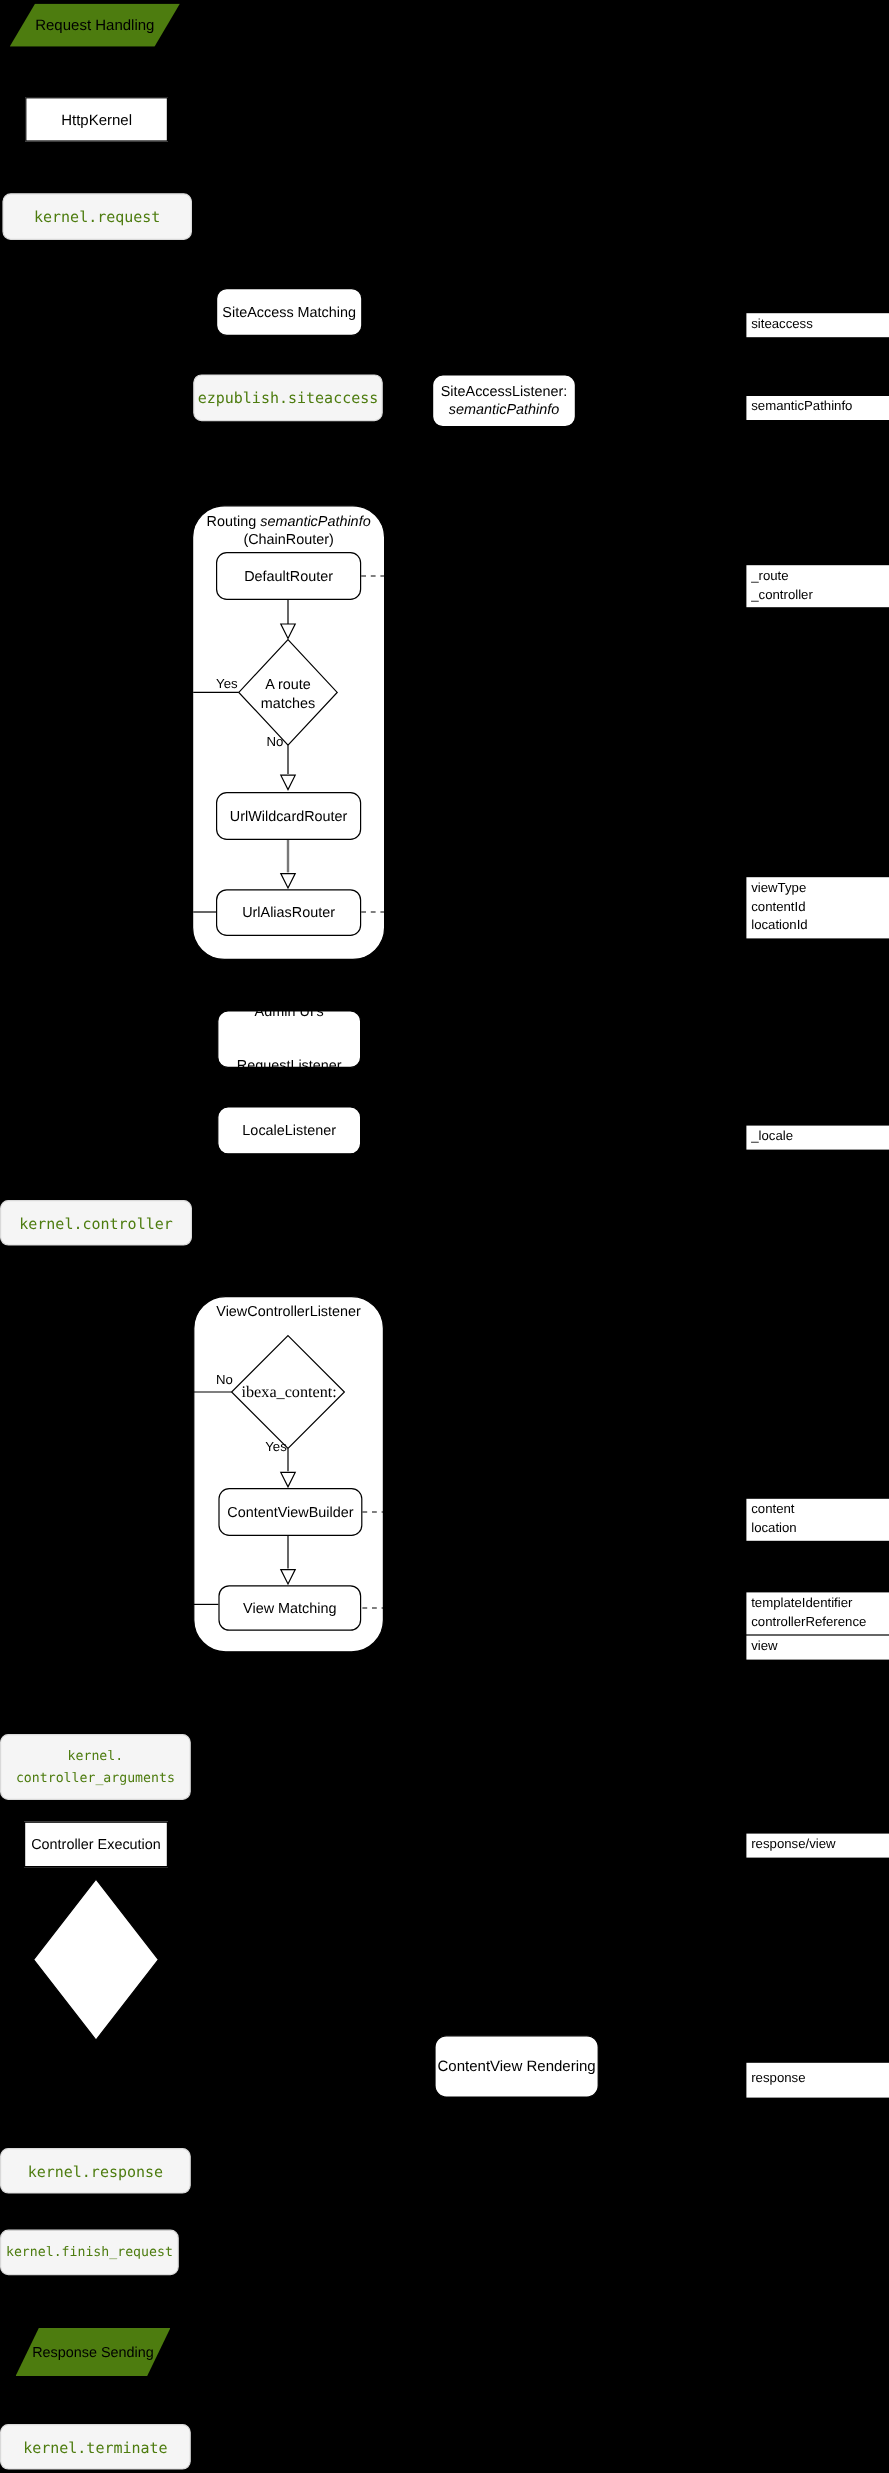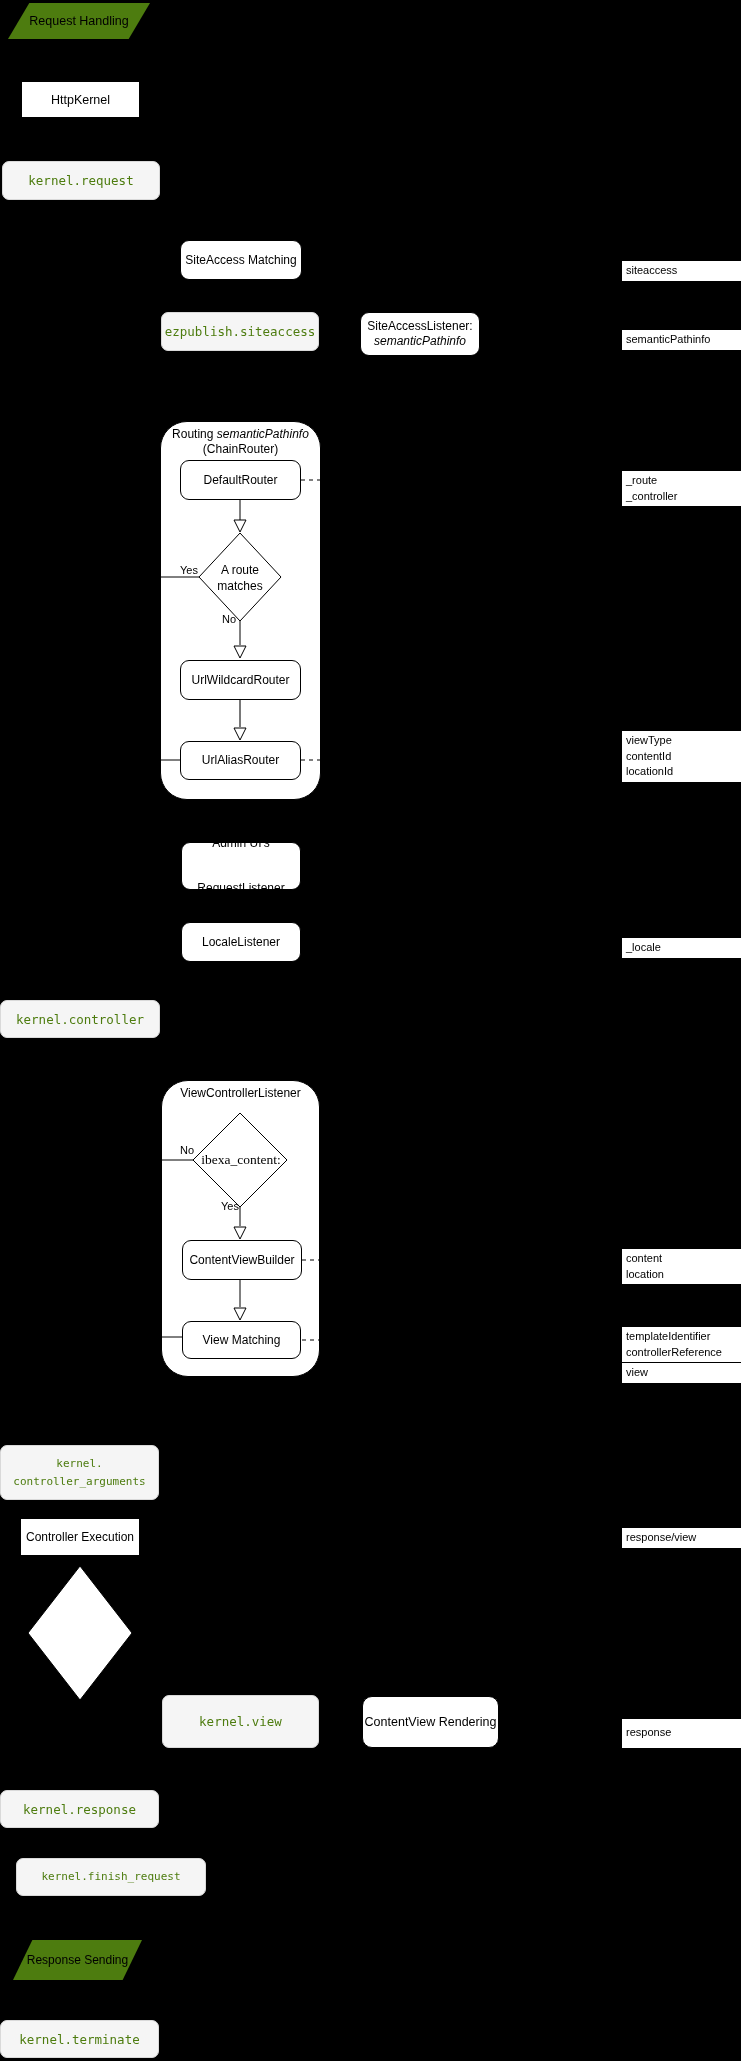--- a/index.html
+++ b/index.html
@@ -129,31 +129,28 @@
     <span>View Matching</span>
   </div>
 
   <div class="abs event" style="left:0px;top:1445px;width:159px;height:55px;">
     <span class="sm">kernel.</span>
     <span class="sm">controller_arguments</span>
   </div>
   <div class="abs sharp" style="left:20px;top:1518px;width:120px;height:38px;font-size:12px;">
     <span>Controller Execution</span>
   </div>
-  <div class="abs event" style="left:162px;top:1695px;width:157px;height:53px;">
-    <span>kernel.view</span>
-  </div>
   <div class="abs proc" style="left:362px;top:1696px;width:137px;height:52px;border-radius:10px;font-size:12.5px;">
     <span>ContentView Rendering</span>
   </div>
 
   <div class="abs event" style="left:0px;top:1790px;width:159px;height:38px;">
     <span>kernel.response</span>
   </div>
-  <div class="abs event" style="left:0px;top:1858px;width:190px;height:38px;margin-left:16px;">
+  <div class="abs event" style="left:0px;top:1858px;width:149px;height:38px;">
     <span class="sm">kernel.finish_request</span>
   </div>
   <div class="abs para" style="left:13px;top:1940px;width:129px;height:40px;font-size:12px;">
     <span>Response Sending</span>
   </div>
   <div class="abs event" style="left:0px;top:2020px;width:159px;height:38px;">
     <span>kernel.terminate</span>
   </div>
 
   <div class="abs bar" style="left:622px;top:261px;width:119px;">

